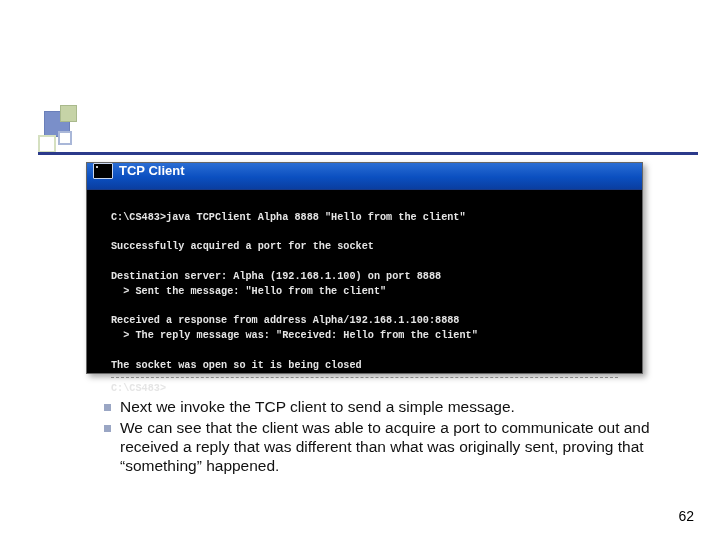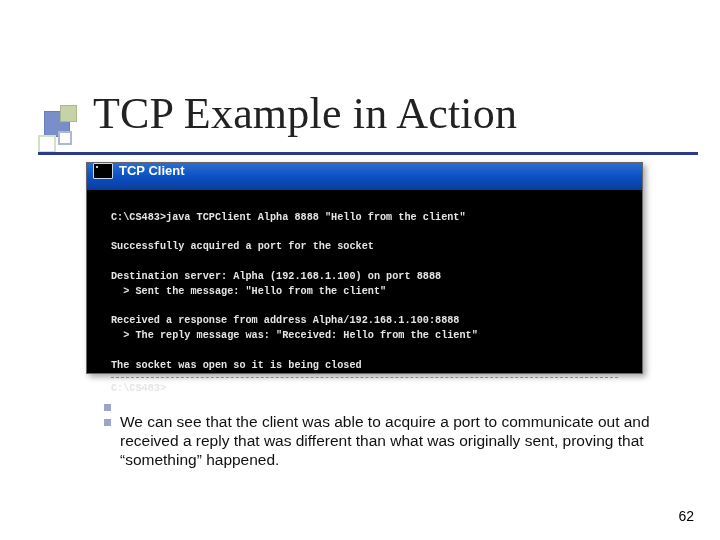--- a/index.html
+++ b/index.html
@@ -33,21 +33,20 @@
 
 <div class="slide">
 
   <div class="deco">
     <div class="sq sq1"></div>
     <div class="sq sq2"></div>
     <div class="sq sq3"></div>
     <div class="sq sq4"></div>
   </div>
 
-  <div class="title">TCP Example in Action</div>
   <div class="rule"></div>
 
   <div class="console-wrap">
     <div class="titlebar">
       <div class="tb-icon"></div>
       <div class="tb-title">TCP Client</div>
     </div>
     <div class="console">
 <span>C:\CS483&gt;java TCPClient Alpha 8888 "Hello from the client"</span>
 
@@ -60,20 +59,21 @@
 <span>  &gt; The reply message was: "Received: Hello from the client"</span>
 
 <span>The socket was open so it is being closed</span>
 <div class="hr"></div><span>C:\CS483&gt;</span>
     </div>
   </div>
 
   <div class="bullets">
     <div class="bullet">
       <div class="bmark"></div>
+      <div class="btext">Next we invoke the TCP client to send a simple message.</div>
     </div>
     <div class="bullet">
       <div class="bmark"></div>
       <div class="btext">We can see that the client was able to acquire a port to communicate out and received a reply that was different than what was originally sent, proving that “something” happened.</div>
     </div>
   </div>
 
   <div class="pagenum">62</div>
 </div>
 

